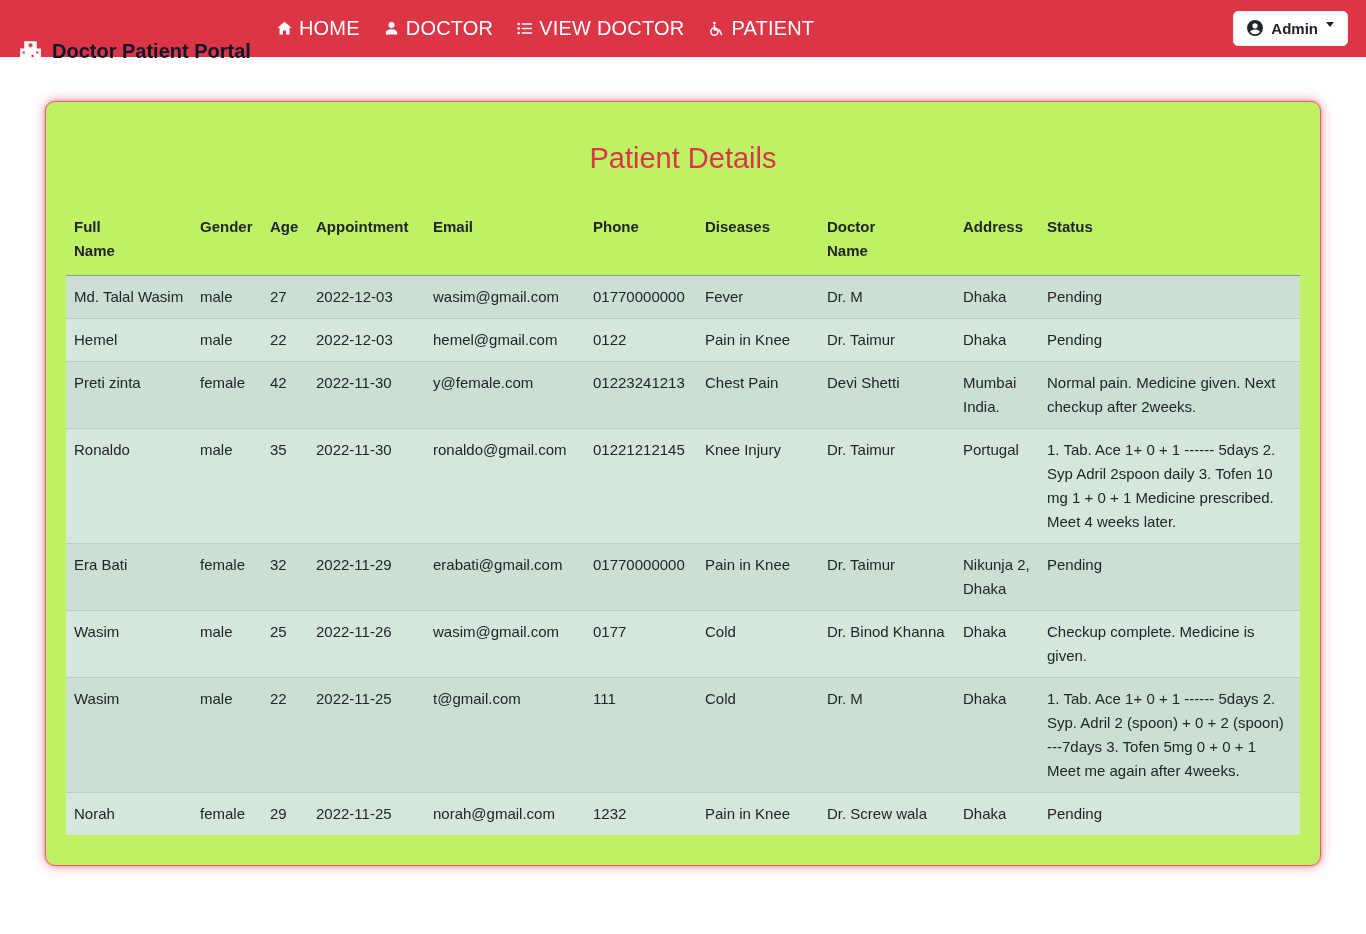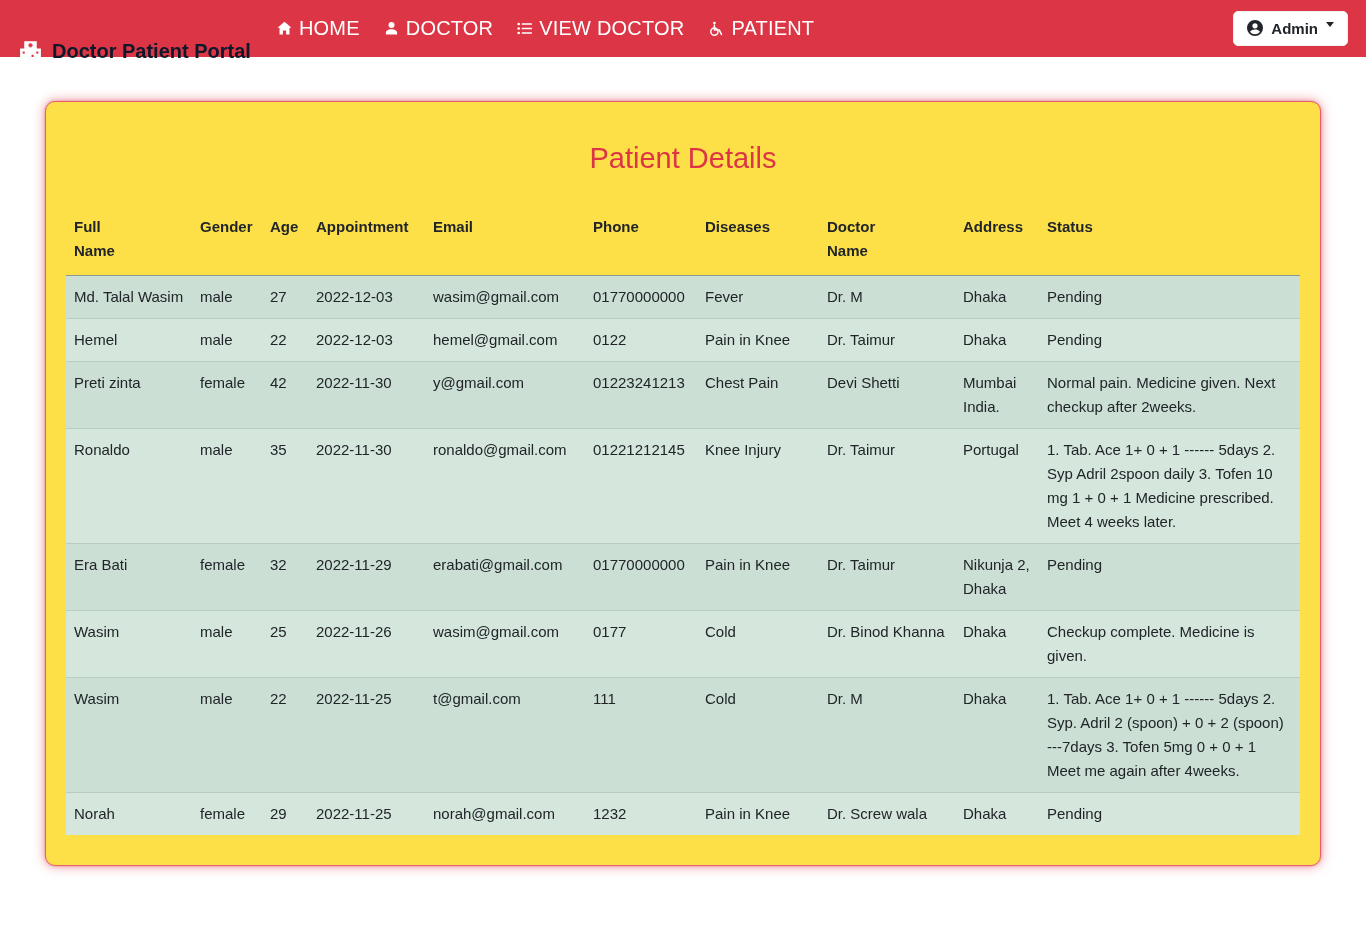--- a/index.html
+++ b/index.html
@@ -19,21 +19,21 @@
   .nav-links .icon svg { display:block; }
   .admin-btn { display:flex; align-items:flex-start; gap:8px; background:#fff;
     border:1px solid #f1f1f1; border-radius:5px; padding:8px 13px;
     font-family:inherit; font-size:15px; font-weight:600; color:#212529; cursor:pointer; }
   .admin-btn .icon svg { display:block; }
   .caret { width:0; height:0; border-left:4.5px solid transparent;
     border-right:4.5px solid transparent; border-top:5px solid #212529; margin-top:2px; }
 
   
   .card { width:1276px; max-width:calc(100% - 88px); margin:44px auto 40px;
-    background:#fde047; border:1px solid #e4606d; border-radius:10px;
+    background:#bef264; border:1px solid #e4606d; border-radius:10px;
     box-shadow:0 0 12px rgba(220,53,69,.55), 0 0 3px rgba(220,53,69,.4);
     padding:16px 20px 30px; }
   .page-title { color:var(--title,#dc3545); text-align:center; font-size:29px;
     font-weight:500; margin:24px 0 30px; }
 
   
   table { width:100%; border-collapse:collapse; table-layout:fixed; font-size:15px; }
   col.c-fullname{width:126px;} col.c-gender{width:70px;} col.c-age{width:46px;}
   col.c-appt{width:117px;} col.c-email{width:160px;} col.c-phone{width:112px;}
   col.c-diseases{width:122px;} col.c-doctor{width:136px;} col.c-address{width:84px;}
@@ -169,21 +169,21 @@
           <td>Pain in Knee</td>
           <td>Dr. Taimur</td>
           <td>Dhaka</td>
           <td>Pending</td>
         </tr>
         <tr>
           <th>Preti zinta</th>
           <td>female</td>
           <td>42</td>
           <td>2022-11-30</td>
-          <td>y@gmail.com</td>
+          <td>y@female.com</td>
           <td>01223241213</td>
           <td>Chest Pain</td>
           <td>Devi Shetti</td>
           <td>Mumbai India.</td>
           <td>Normal pain. Medicine given. Next checkup after 2weeks.</td>
         </tr>
         <tr>
           <th>Ronaldo</th>
           <td>male</td>
           <td>35</td>

